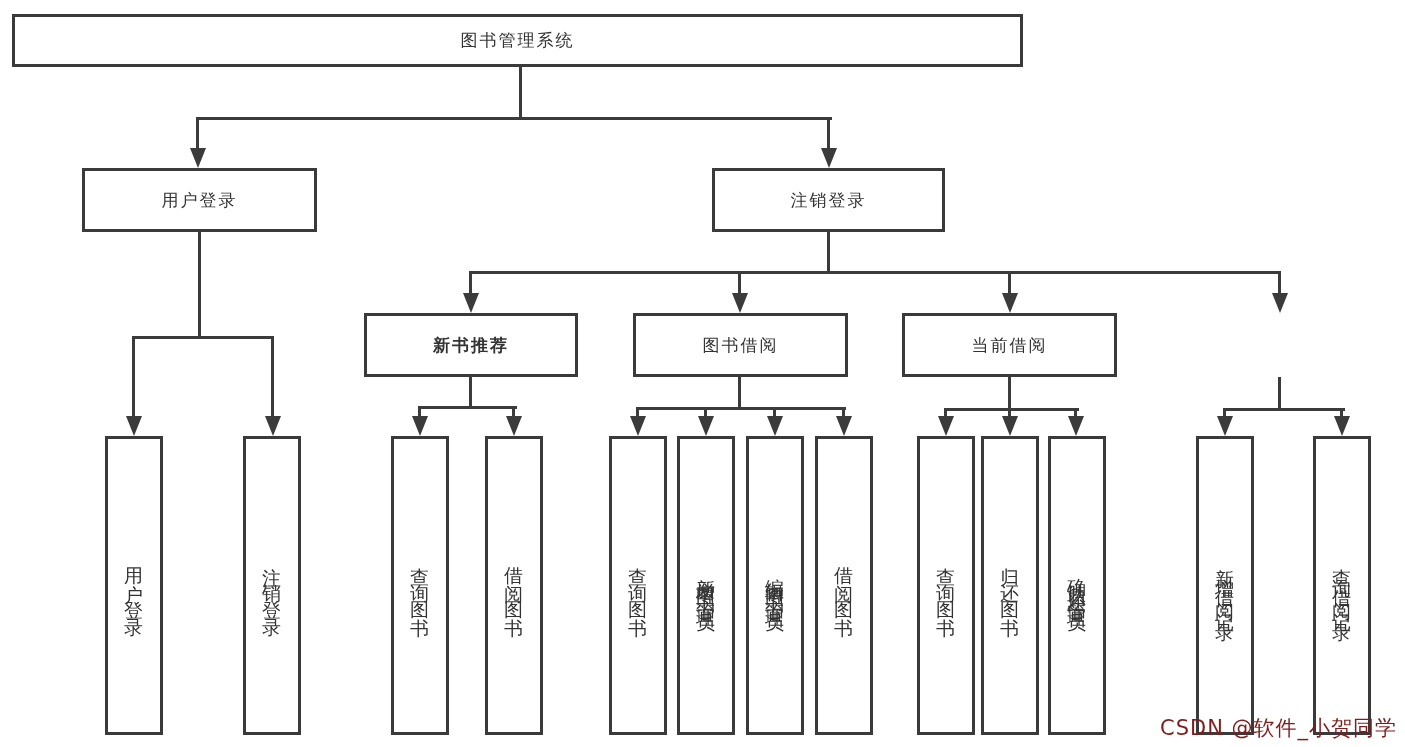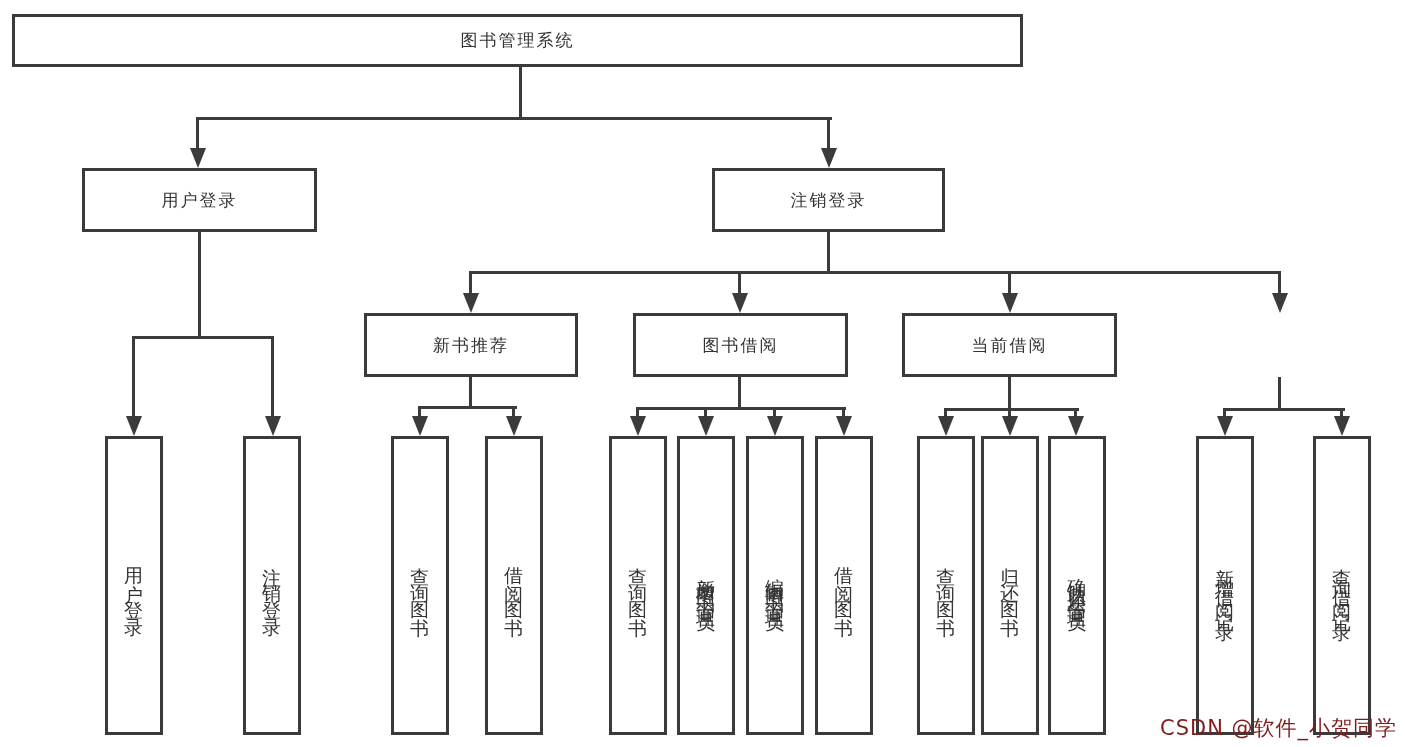--- a/index.html
+++ b/index.html
@@ -65,21 +65,21 @@
   <div class="hline" style="left:469px; top:271px; width:812px;"></div>
   <div class="vline" style="left:469px; top:271px; height:22px;"></div>
   <div class="arrow" style="left:463px; top:293px;"></div>
   <div class="vline" style="left:738px; top:271px; height:22px;"></div>
   <div class="arrow" style="left:732px; top:293px;"></div>
   <div class="vline" style="left:1008px; top:271px; height:22px;"></div>
   <div class="arrow" style="left:1002px; top:293px;"></div>
   <div class="vline" style="left:1278px; top:271px; height:22px;"></div>
   <div class="arrow" style="left:1272px; top:293px;"></div>
 
-  <div class="box" style="left:364px; top:313px; width:214px; height:64px;">新书推荐</div>
+  <div class="box" style="left:364px; top:313px; width:214px; height:64px;font-weight:bold;">新书推荐</div>
   <div class="box" style="left:902px; top:313px; width:215px; height:64px;">当前借阅</div>
   <div class="box" style="left:633px; top:313px; width:215px; height:64px;">图书借阅</div>
 
   <div class="vline" style="left:469px; top:377px; height:29px;"></div>
   <div class="hline" style="left:418px; top:406px; width:99px;"></div>
   <div class="vline" style="left:418px; top:406px; height:10px;"></div>
   <div class="arrow" style="left:412px; top:416px;"></div>
   <div class="vline" style="left:512px; top:406px; height:10px;"></div>
   <div class="arrow" style="left:506px; top:416px;"></div>
 

